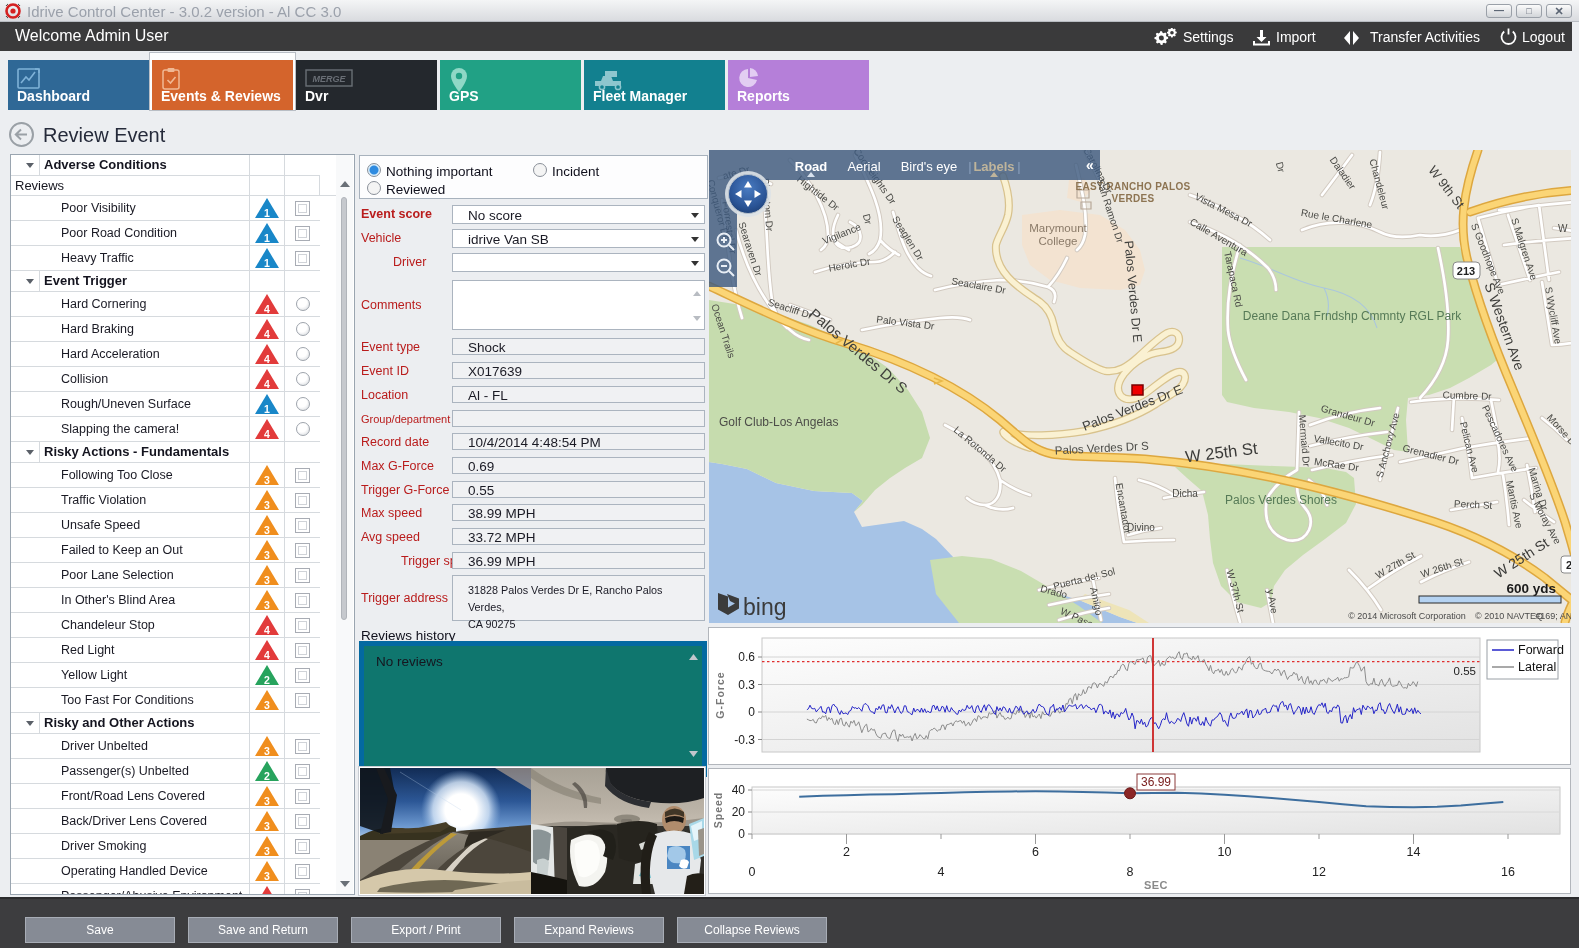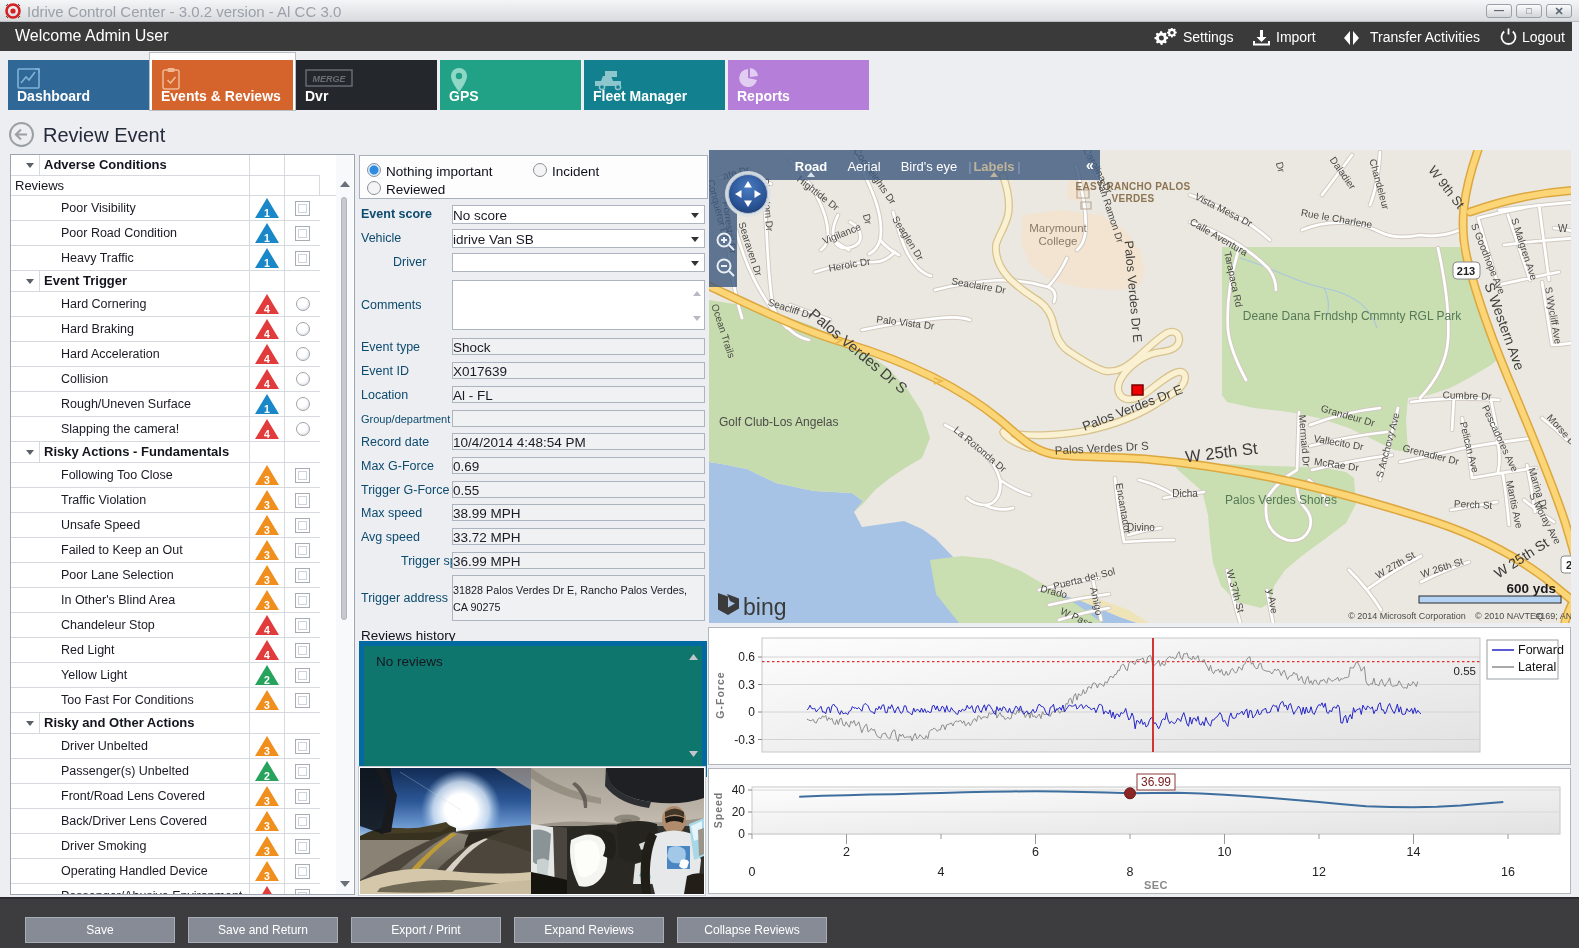--- a/index.html
+++ b/index.html
@@ -31,22 +31,22 @@
 .cat .cline{position:absolute;left:28px;top:0;bottom:0;border-left:1px solid #d6dade}
 .item .itxt{position:absolute;left:50px;top:5px;font-size:12.5px;color:#1a1a24}
 .tri{position:absolute;right:41px;top:2px;width:24px;height:20px;clip-path:polygon(50% 0,100% 100%,0 100%);color:#fff;font-size:10.5px;font-weight:bold;text-align:center;line-height:30px}
 .tb{background:#1987c8}.tr{background:#e23b3b}.to{background:#f08e1e}.tg{background:#27a35d}
 .cb{position:absolute;right:10px;top:5px;width:15px;height:15px;border:1px solid #a8acb4;background:#fff;box-shadow:inset 0 0 0 2px #fff, inset 0 0 0 3px #d0d3d8}
 .rd{position:absolute;right:10px;top:5px;width:14px;height:14px;border:1px solid #9ea4ac;background:radial-gradient(circle at 40% 35%,#fff 45%,#cfd3d8);border-radius:50%}
 #lscroll{position:absolute;right:1px;top:0;width:17px;height:739px;background:#f8f9fa}
 #lthumb{position:absolute;right:6px;top:42px;width:6px;height:423px;background:#c6c9ce;border:1px solid #b0b4ba;border-radius:4px}
 .sarr{position:absolute;right:3px;width:0;height:0;border-left:5px solid transparent;border-right:5px solid transparent}
 
-.mlabel{position:absolute;left:361px;font-size:12.5px;color:#0c4a6e}
-.minput{position:absolute;left:452px;width:253px;border:1px solid #abb4bf;font-size:13.5px;color:#1a1a24;background:#fff;padding:1px 0;line-height:17px}
+.mlabel{position:absolute;left:361px;font-size:12.5px;color:#b91c1c}
+.minput{position:absolute;left:452px;width:253px;border:1px solid #abb4bf;font-size:13.5px;color:#1a1a24;background:#fff;padding:1px 15px;line-height:17px}
 .mro{background:#f0f1f3;height:17px;line-height:15px}
 .mdd{height:19px}
 .ddarr{position:absolute;right:5px;top:7px;width:0;height:0;border-left:4px solid transparent;border-right:4px solid transparent;border-top:5px solid #333}
 #radiobox{position:absolute;left:359px;top:155px;width:349px;height:44px;background:#fdfdfe;border:1px solid #a8b2bd}
 .wrad{position:absolute;width:14px;height:14px;border-radius:50%;border:1px solid #8a9099;background:#f4f4f4}
 .wrad.on{background:radial-gradient(circle,#2f8be0 0 4px,#d9eefc 5px)}
 .rlbl{position:absolute;font-size:13.5px;color:#10101c}
 #histlbl{position:absolute;left:361px;top:628px;font-size:13.5px;color:#10101c}
 #histbox{position:absolute;left:359px;top:641px;width:348px;height:136px;background:#0f766e;border:5px solid #0369a1}
 #histbox .nr{position:absolute;left:12px;top:8px;font-size:13.5px}

